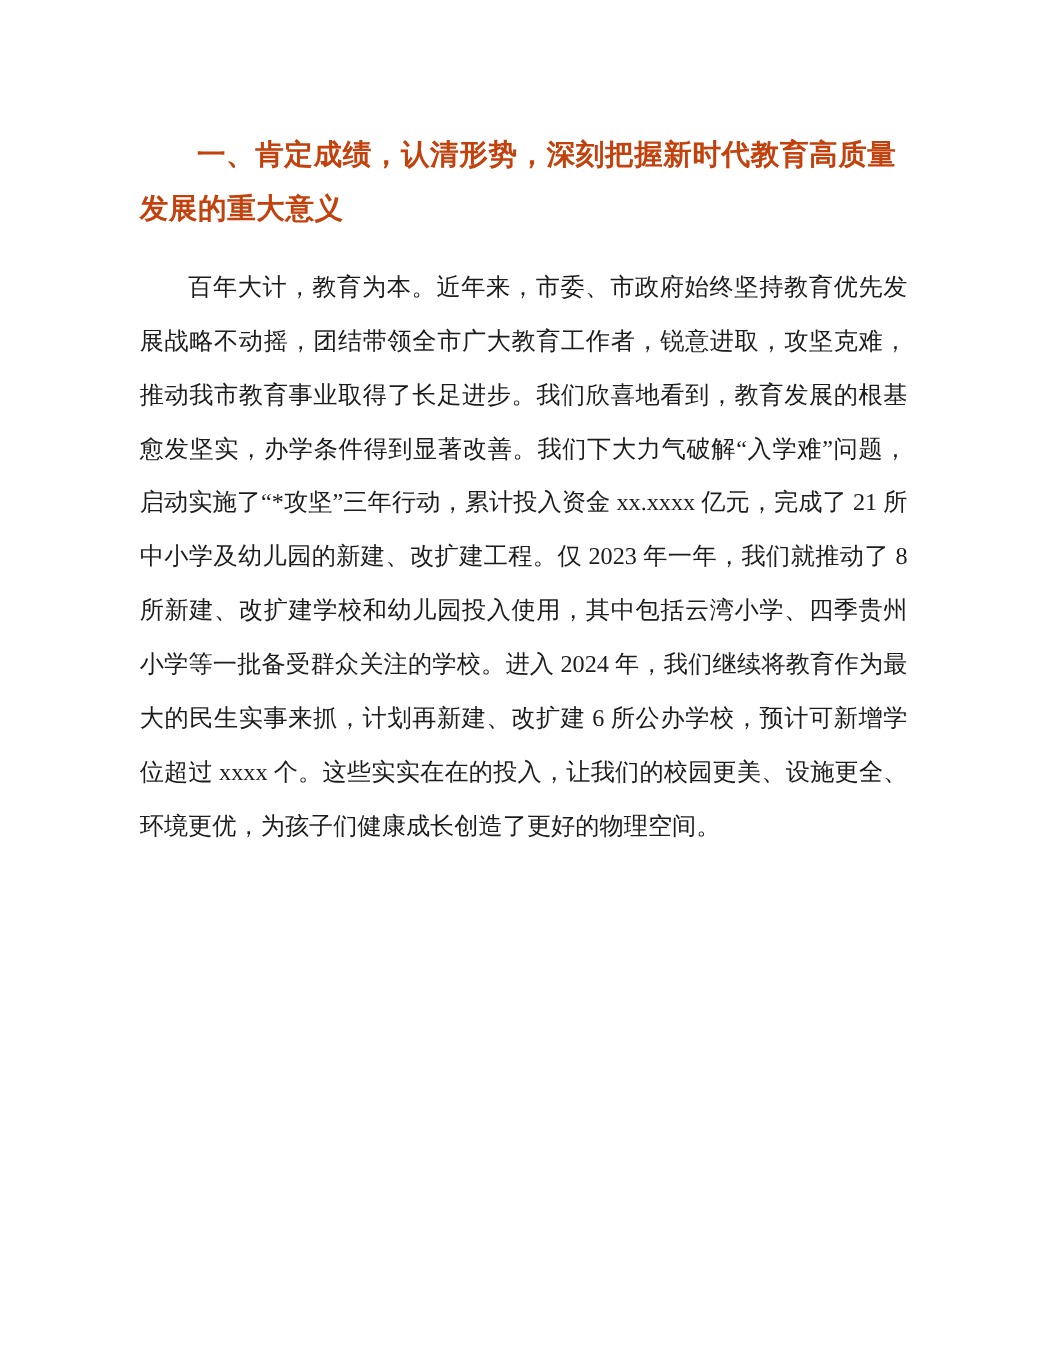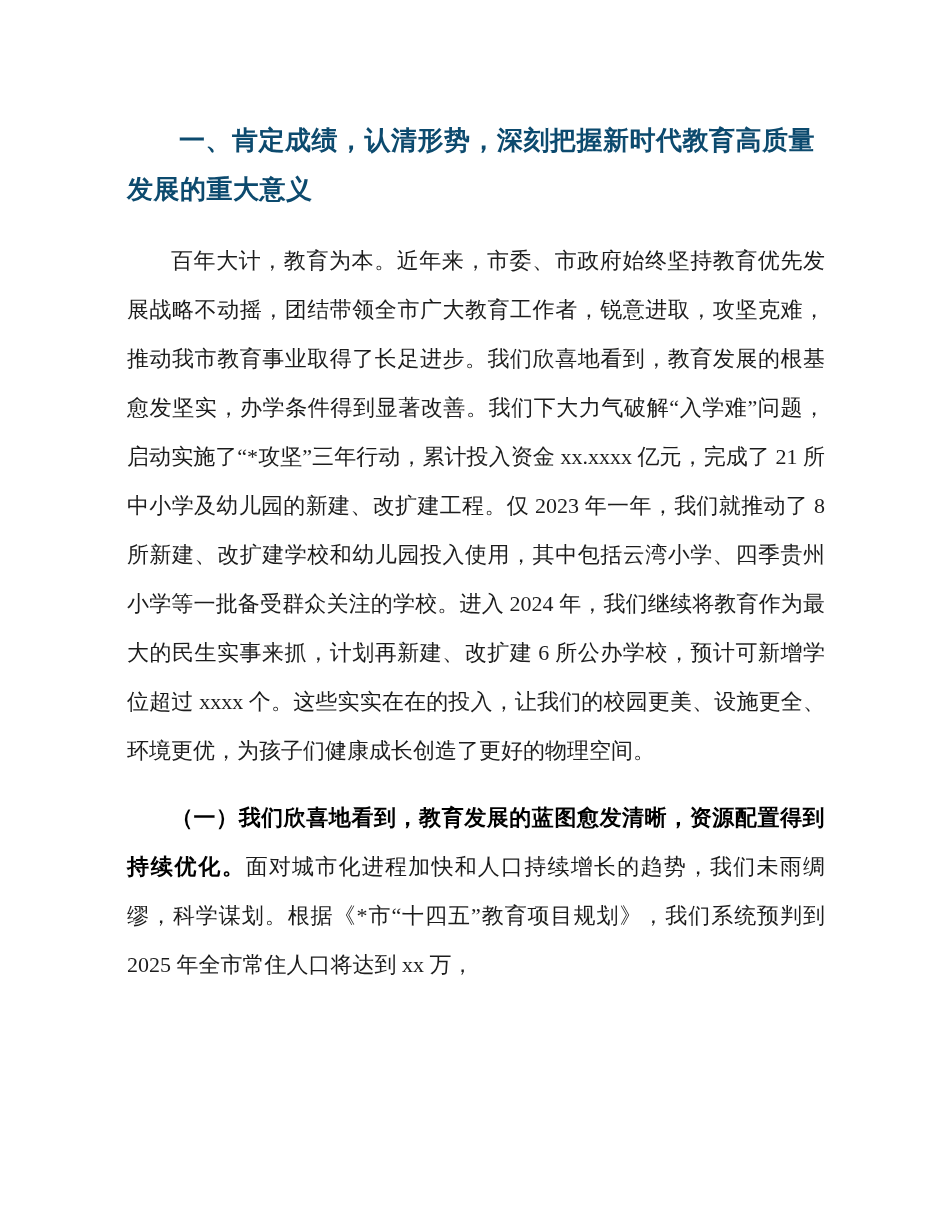--- a/index.html
+++ b/index.html
@@ -17,21 +17,21 @@
     width: 950px;
     height: 1230px;
     padding: 116px 125px 40px 127px;
     background: #ffffff;
   }
   .heading {
     font-family: "Liberation Sans", sans-serif;
     font-weight: 700;
     font-size: 26px;
     line-height: 49px;
-    color: #0c4a6e;
+    color: #c2410c;
     margin: 0 0 22px 0;
     text-indent: 2em;
     text-align: left;
     letter-spacing: 0.5px;
   }
   .para {
     font-family: "Liberation Serif", serif;
     font-weight: 400;
     font-size: 22px;
     line-height: 49px;
@@ -50,15 +50,14 @@
 </style>
 </head>
 <body>
 
 <div class="page">
 
   <h1 class="heading">一、肯定成绩，认清形势，深刻把握新时代教育高质量发展的重大意义</h1>
 
   <p class="para"><span>百年大计，教育为本。近年来，市委、市政府始终坚持教育优先发展战略不动摇，团结带领全市广大教育工作者，锐意进取，攻坚克难，推动我市教育事业取得了长足进步。我们欣喜地看到，教育发展的根基愈发坚实，办学条件得到显著改善。我们下大力气破解“入学难”问题，启动实施了“*攻坚”三年行动，累计投入资金 xx.xxxx 亿元，完成了 21 所中小学及幼儿园的新建、改扩建工程。仅 2023 年一年，我们就推动了 8 所新建、改扩建学校和幼儿园投入使用，其中包括云湾小学、四季贵州小学等一批备受群众关注的学校。进入 2024 年，我们继续将教育作为最大的民生实事来抓，计划再新建、改扩建 6 所公办学校，预计可新增学位超过 xxxx 个。这些实实在在的投入，让我们的校园更美、设施更全、环境更优，为孩子们健康成长创造了更好的物理空间。</span></p>
 
-  <p class="para"><span class="lead">（一）我们欣喜地看到，教育发展的蓝图愈发清晰，资源配置得到持续优化。</span><span>面对城市化进程加快和人口持续增长的趋势，我们未雨绸缪，科学谋划。根据《*市“十四五”教育项目规划》，我们系统预判到 2025 年全市常住人口将达到 xx 万，</span></p>
 
 </div>
 
 </body></html>

